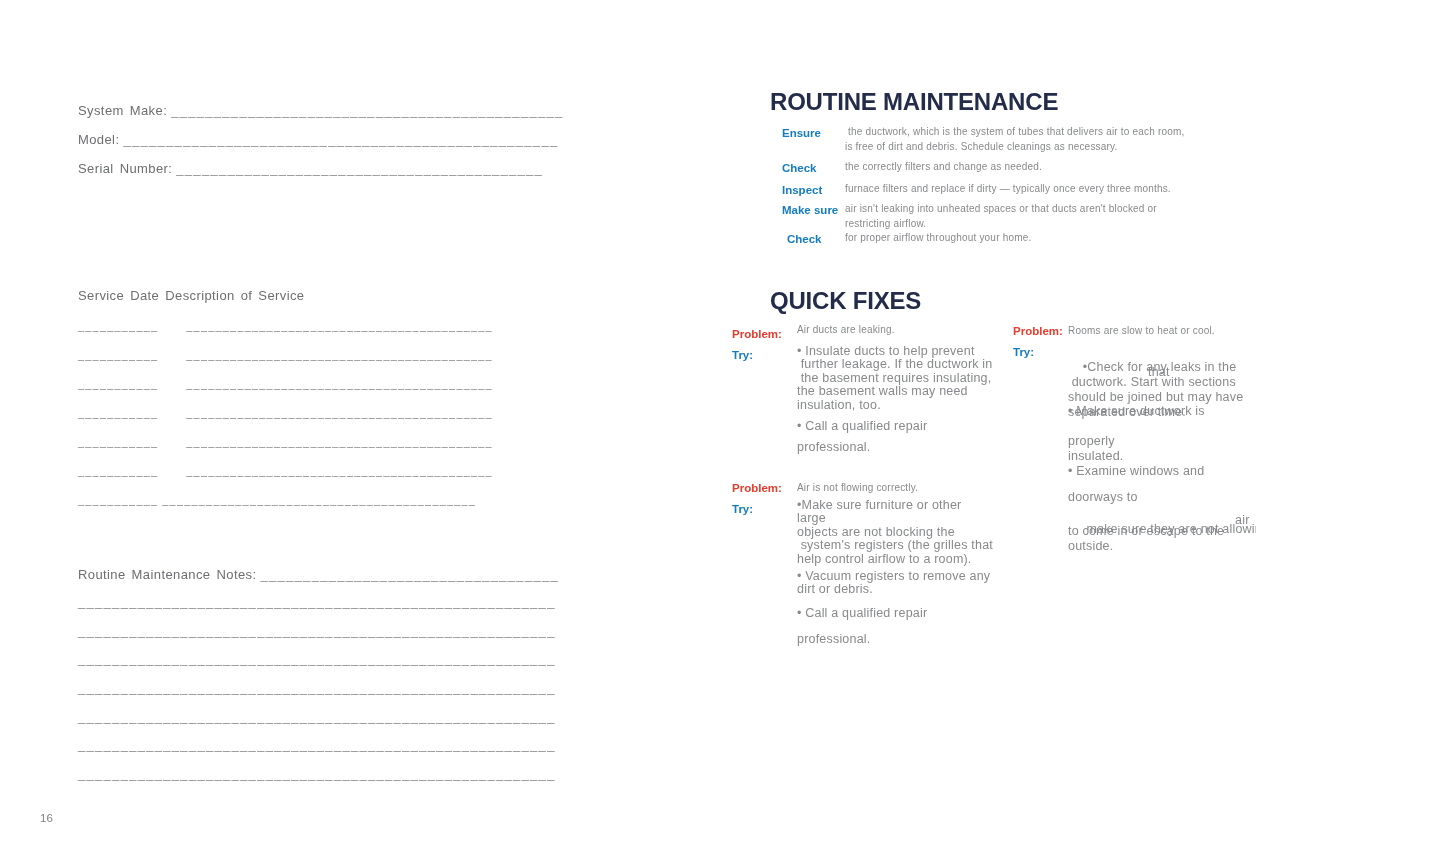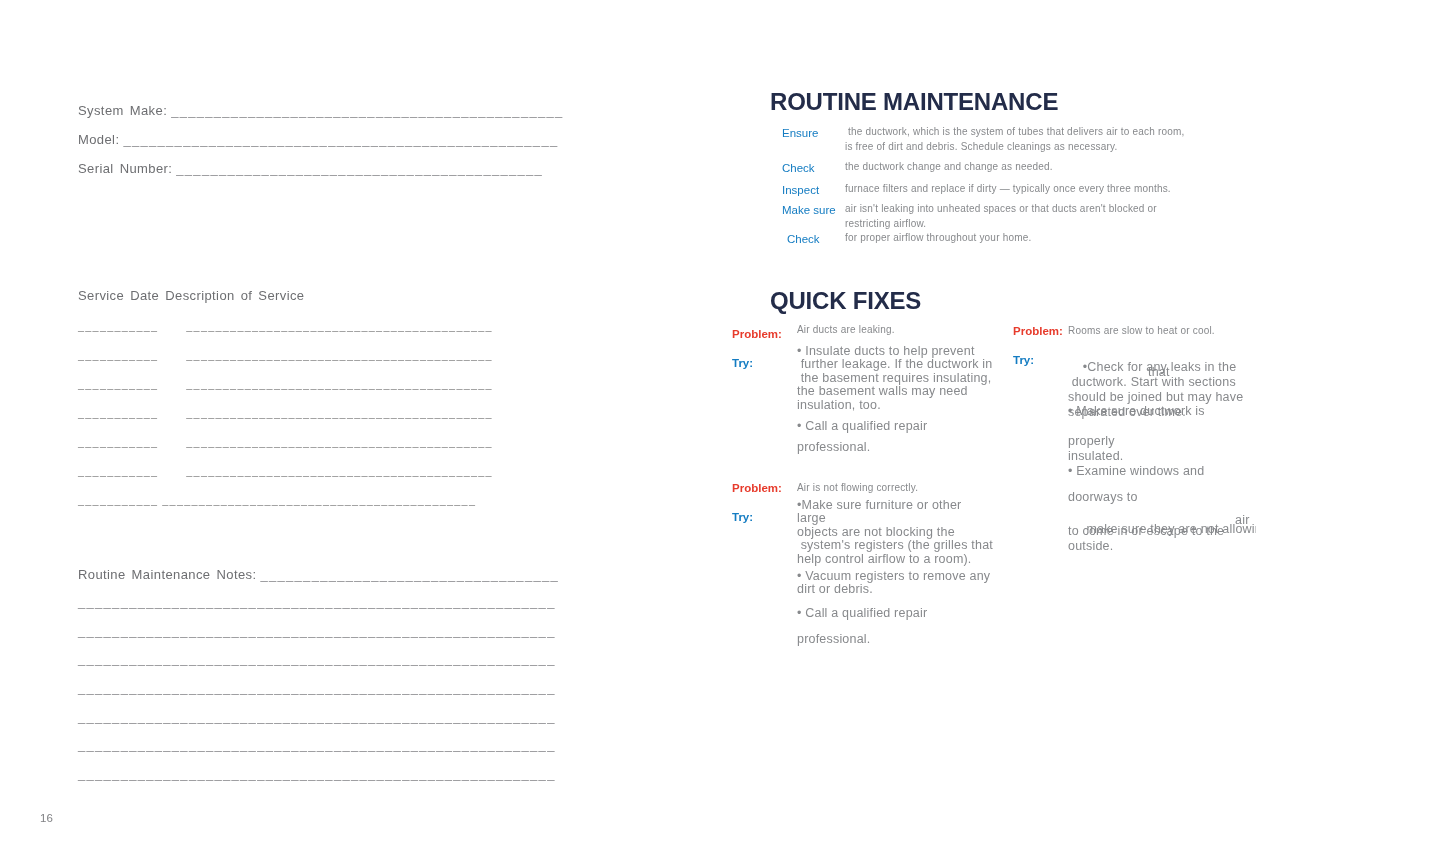--- a/index.html
+++ b/index.html
@@ -16,26 +16,26 @@
   .svc-row { height:29px; line-height:29px; font-size:12px; color:#737373; letter-spacing:1.3px; white-space:nowrap;font-family:Liberation Serif, serif; }
   .svc-desc { margin-left:28px; }
   .svc-row.last .svc-desc { margin-left:4px; }
   .notes-label-row { position:absolute; left:78px; top:567px; font-size:13px; color:#6d6e71; letter-spacing:.4px; word-spacing:2px; white-space:nowrap; }
   .notes-lines { position:absolute; left:78px; top:588px; }
   .notes-line { height:28.7px; line-height:28.7px; font-size:13px; color:#8b8c8f; letter-spacing:1.3px; white-space:nowrap; }
   .page-num { position:absolute; left:40px; top:812px; font-size:11.5px; color:#808184; }
   
   .title { position:absolute; left:770px; font-size:24px; font-weight:bold; color:#232c49; letter-spacing:-.2px; white-space:nowrap; }
   .rm-item { position:absolute; left:782px; display:flex; }
-  .rm-label { width:63px; flex:0 0 63px; font-size:11.5px; font-weight:normal; color:#147cc2; padding-top:2px; }
+  .rm-label { width:63px; flex:0 0 63px; font-size:11.5px; font-weight:bold; color:#147cc2; padding-top:2px; }
   .rm-item.indent .rm-label { padding-left:5px; }
   .rm-text { font-size:10px; color:#87898c; line-height:14.6px; letter-spacing:.2px; white-space:pre; }
   .qf-label { position:absolute; font-size:11.5px; font-weight:bold; white-space:nowrap; }
   .qf-label.red { color:#e73b2c; }
-  .qf-label.blue { color:#147cc2;margin-top:8px; }
+  .qf-label.blue { color:#147cc2; }
   .qf-text { position:absolute; font-size:10px; color:#87898c; letter-spacing:.2px; white-space:pre; }
   .qf-try { position:absolute; }
   .qf-p { font-size:12.5px; color:#87898c; line-height:13.4px; letter-spacing:.2px; white-space:pre; position:relative; }
   .mt4 { margin-top:4px; } .mt8 { margin-top:8px; } .mt10 { margin-top:10px; } .mt13 { margin-top:13px; }
   .b { position:absolute; left:1068px; font-size:12.5px; color:#87898c; line-height:15px; letter-spacing:.2px; white-space:pre; }
   .overlay { position:absolute; font-size:12.5px; color:#87898c; letter-spacing:.2px; }
 </style>
 </head>
 <body>
 
@@ -80,21 +80,21 @@
 
   <h1 class="title" style="top:88px">ROUTINE MAINTENANCE</h1>
 
   <div class="rm-item" style="top:125px">
     <span class="rm-label">Ensure</span>
     <div class="rm-text"> the ductwork, which is the system of tubes that delivers air to each room,
 is free of dirt and debris. Schedule cleanings as necessary.</div>
   </div>
   <div class="rm-item" style="top:160px">
     <span class="rm-label">Check</span>
-    <div class="rm-text">the ductwork change and change as needed.</div>
+    <div class="rm-text">the correctly filters and change as needed.</div>
   </div>
   <div class="rm-item" style="top:182px">
     <span class="rm-label">Inspect</span>
     <div class="rm-text">furnace filters and replace if dirty — typically once every three months.</div>
   </div>
   <div class="rm-item" style="top:202px">
     <span class="rm-label">Make sure</span>
     <div class="rm-text">air isn't leaking into unheated spaces or that ducts aren't blocked or
 restricting airflow.</div>
   </div>

